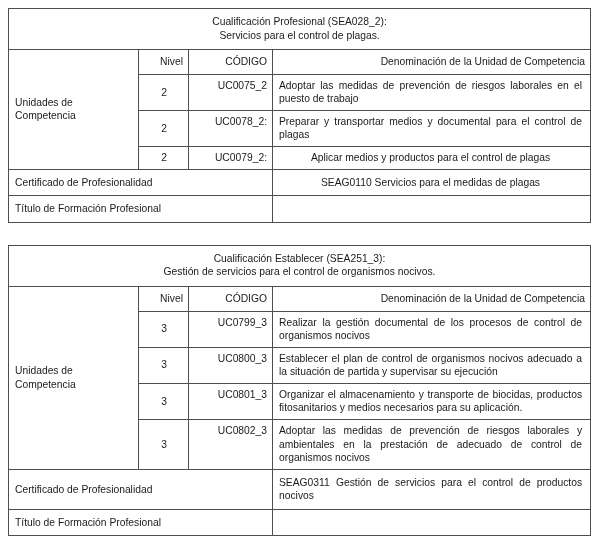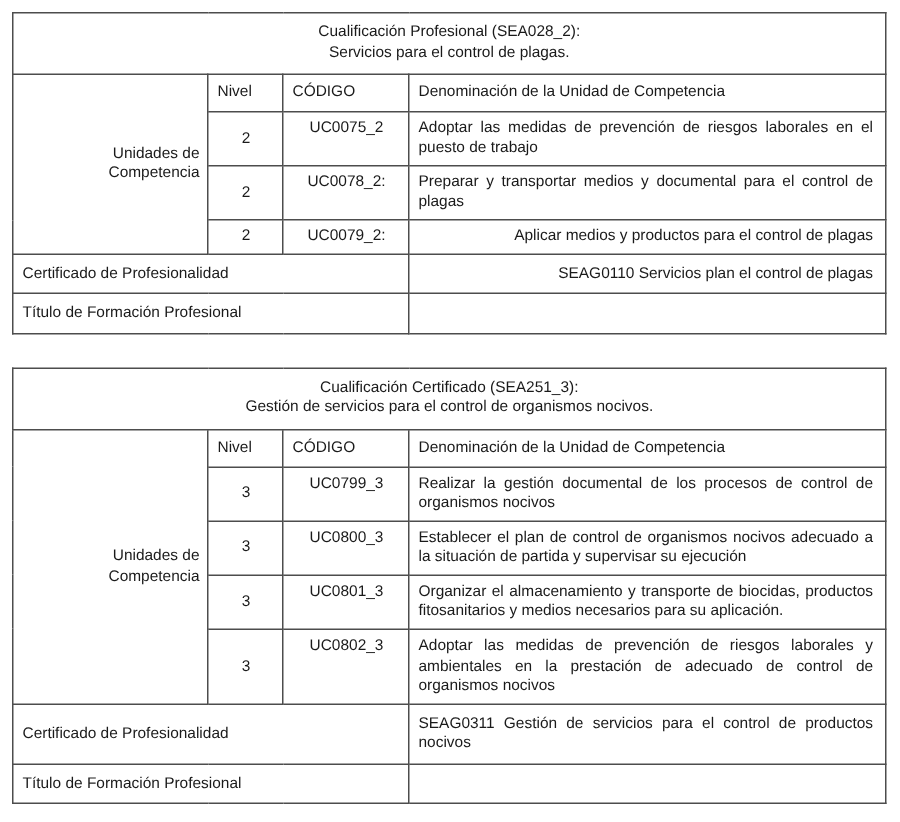--- a/index.html
+++ b/index.html
@@ -43,39 +43,38 @@
 
   .title-cell {
     text-align: center;
     vertical-align: middle !important;
     padding: 6px 4px 7px 4px !important;
     line-height: 1.45;
   }
   .title-cell .ln { display: block; }
 
   .hdr {
-    text-align: left;
+    text-align: right;
     vertical-align: middle !important;
     padding-top: 5px !important;
     padding-bottom: 5px !important;
   }
   .label-cell {
     vertical-align: middle !important;
     line-height: 1.45;
-    text-align: right;
   }
   .label-cell .ln { display: block; }
   .desc {
     text-align: justify;
     text-justify: inter-word;
     padding-right: 8px !important;
   }
-  .desc.nojust { text-align: right; }
+  .desc.nojust { text-align: center; }
   .code {
-    text-align: center;
+    text-align: right;
     vertical-align: top !important;
   }
   .nivel {
     text-align: center;
     vertical-align: middle !important;
   }
   .plain {
     vertical-align: middle !important;
     padding-top: 6px !important;
     padding-bottom: 6px !important;
@@ -125,21 +124,21 @@
       </tr>
 
       <tr>
         <td class="nivel">2</td>
         <td class="code">UC0079_2:</td>
         <td class="desc nojust">Aplicar medios y productos para el control de plagas</td>
       </tr>
 
       <tr>
         <td class="plain" colspan="3">Certificado de Profesionalidad</td>
-        <td class="plain desc nojust">SEAG0110 Servicios plan el control de plagas</td>
+        <td class="plain desc nojust">SEAG0110 Servicios para el medidas de plagas</td>
       </tr>
 
       <tr>
         <td class="plain" colspan="3">Título de Formación Profesional</td>
         <td class="plain">&nbsp;</td>
       </tr>
     </tbody>
   </table>
 
   <div class="gap"></div>
@@ -147,21 +146,21 @@
   <table class="qual">
     <colgroup>
       <col class="c-label">
         <col class="c-nivel">
         <col class="c-code">
         <col class="c-desc">
     </colgroup>
     <tbody>
       <tr>
         <td class="title-cell" colspan="4">
-          <span class="ln">Cualificación Certificado (SEA251_3):</span>
+          <span class="ln">Cualificación Establecer (SEA251_3):</span>
           <span class="ln">Gestión de servicios para el control de organismos nocivos.</span>
         </td>
       </tr>
 
       <tr>
         <td class="label-cell" rowspan="5">
           <span class="ln">Unidades de</span>
           <span class="ln">Competencia</span>
         </td>
         <td class="hdr">Nivel</td>

